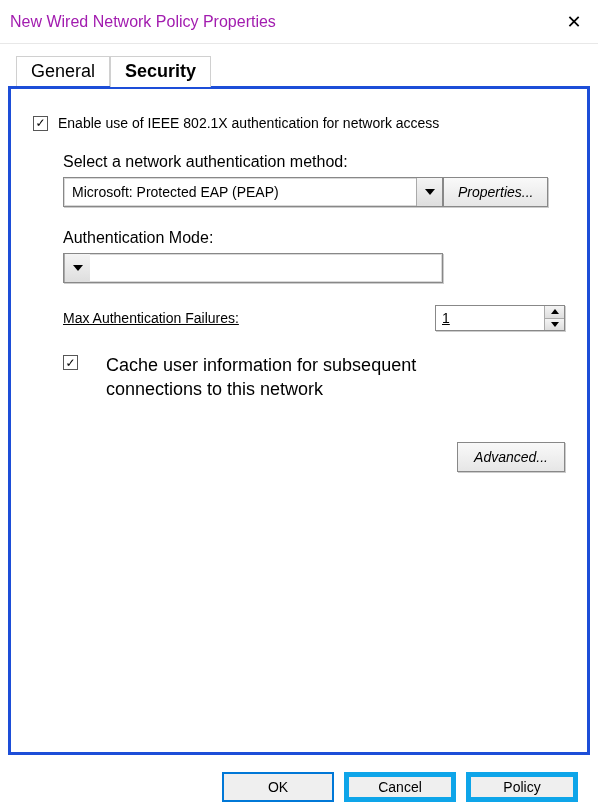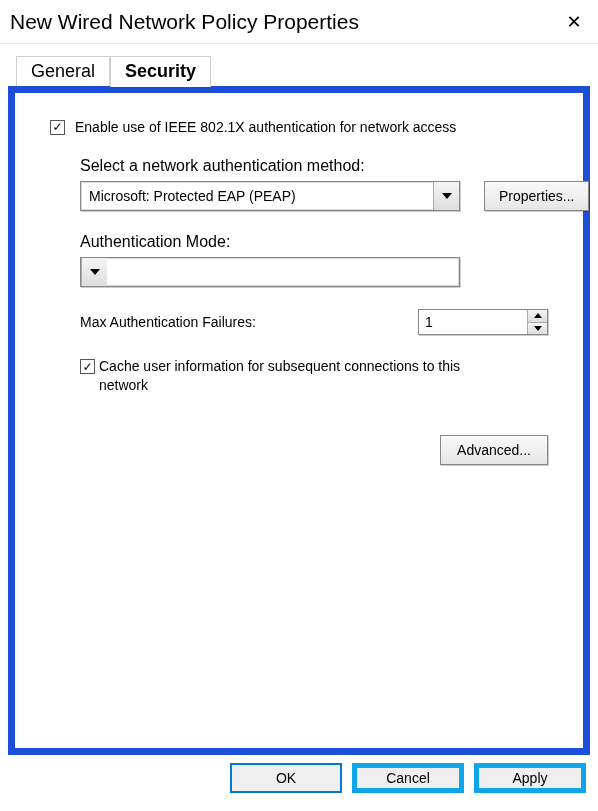--- a/index.html
+++ b/index.html
@@ -15,22 +15,22 @@
     }
     .titlebar {
       height: 44px;
       display: flex;
       align-items: center;
       justify-content: space-between;
       padding: 0 0 0 10px;
       border-bottom: 1px solid #e8e8e8;
     }
     .titlebar .title {
-      font-size: 21px;
-      color: #000000;
+      font-size: 16px;
+      color: #a21caf;
     }
     .titlebar .close {
       width: 48px; height: 44px;
       display: flex; align-items: center; justify-content: center;
       font-size: 18px;
       font-weight: 300;
       color: #000;
       cursor: pointer;
     }
 
@@ -62,24 +62,24 @@
       padding-bottom: 5px;
       margin-bottom: -1px;
       font-weight: bold;
     }
     .panel {
       position: absolute;
       left: 8px;
       right: 8px;
       top: 86px;
       bottom: 56px;
-      border: 7px solid #1d4ed8;
+      border: 3px solid #1d4ed8;
       background: #fff;
       z-index: 2;
-      padding: 26px 35px;
+      padding: 26px 22px;
     }
     .row { display: flex; align-items: center; }
     .checkbox {
       width: 15px; height: 15px;
       border: 1px solid #565656;
       display: inline-flex;
       align-items: center;
       justify-content: center;
       background: #fff;
       flex-shrink: 0;
@@ -89,21 +89,21 @@
       content: "✓";
       font-size: 12px;
       line-height: 1;
       color: #000;
     }
     .enable-label { margin-left: 10px; font-size: 14px; }
 
     .indented { margin-left: 30px; }
     .label { font-size: 16px; margin-top: 22px; margin-bottom: 6px; }
 
-    .select-row { display: flex; align-items: center; gap: 24px; }
+    .select-row { display: flex; align-items: center; gap: 0; }
     .select {
       flex: 0 0 380px;
       height: 30px;
       border: 1px solid #888;
       box-shadow: inset 0 0 0 1px #d8d8d8, 1px 1px 0 rgba(0,0,0,0.2);
       background: #fff;
       display: flex;
       align-items: center;
       cursor: pointer;
     }
@@ -124,51 +124,52 @@
       height: 30px;
       border: 1px solid #888;
       background: linear-gradient(#f9f9f9,#e6e6e6);
       box-shadow: 1px 1px 0 rgba(0,0,0,0.2);
       padding: 0 14px;
       font-size: 14px;
       display: inline-flex;
       align-items: center;
       justify-content: center;
       cursor: pointer;
-    }
-
-    .max-row { display: flex; align-items: center; justify-content: space-between; margin-top: 22px; }
+      font-style: italic;
+    }
+
+    .max-row { display: flex; align-items: center; justify-content: space-between; margin-top: 22px; text-decoration: underline; }
     .spinner {
       width: 130px; height: 26px;
       display: flex;
       border: 1px solid #888;
       box-shadow: 1px 1px 0 rgba(0,0,0,0.2);
       background: #fff;
     }
     .spinner .val { flex: 1; padding: 0 6px; font-size: 14px; display: flex; align-items: center; }
     .spinner .btns { width: 20px; display: flex; flex-direction: column; border-left: 1px solid #aaa; }
     .spinner .b { flex: 1; display: flex; align-items: center; justify-content: center; background: linear-gradient(#f4f4f4,#dedede); cursor: pointer; }
     .spinner .b + .b { border-top: 1px solid #aaa; }
     .arrow-up-sm { width:0; height:0; border-left:4px solid transparent; border-right:4px solid transparent; border-bottom:5px solid #000; }
     .arrow-down-sm { width:0; height:0; border-left:4px solid transparent; border-right:4px solid transparent; border-top:5px solid #000; }
 
     .cache-row { display: flex; align-items: flex-start; margin-top: 22px; }
     .cache-row .checkbox { margin-top: 2px; }
-    .cache-text { margin-left: 4px; font-size: 14px; line-height: 1.35; max-width: 400px; }
+    .cache-text { margin-left: 28px; font-size: 18px; line-height: 1.35; max-width: 400px; }
 
     .advanced-row { display: flex; justify-content: flex-end; margin-top: 40px; }
     .advanced-row .btn { padding: 0 16px; }
 
     .footer {
       position: absolute;
-      left: 0; right: 0; bottom: 0;
+      left: 0; right: 8px; bottom: 0;
       height: 48px;
       display: flex;
       justify-content: flex-end;
-      align-items: flex-start;
+      align-items: center;
       gap: 10px;
       padding: 0 12px;
     }
     .footer .fbtn {
       width: 112px; height: 30px;
       border: 5px solid #0ea5e9;
       background: #efefef;
       font-size: 14px;
       display: flex; align-items: center; justify-content: center;
       cursor: pointer;
@@ -241,14 +242,14 @@
     <div class="advanced-row">
       <div class="btn">Advanced...</div>
     </div>
 
   </div>
 </div>
 
 <div class="footer">
   <div class="fbtn primary">OK</div>
   <div class="fbtn">Cancel</div>
-  <div class="fbtn">Apply</div>
+  <div class="fbtn">Policy</div>
 </div>
 
 </body></html>

